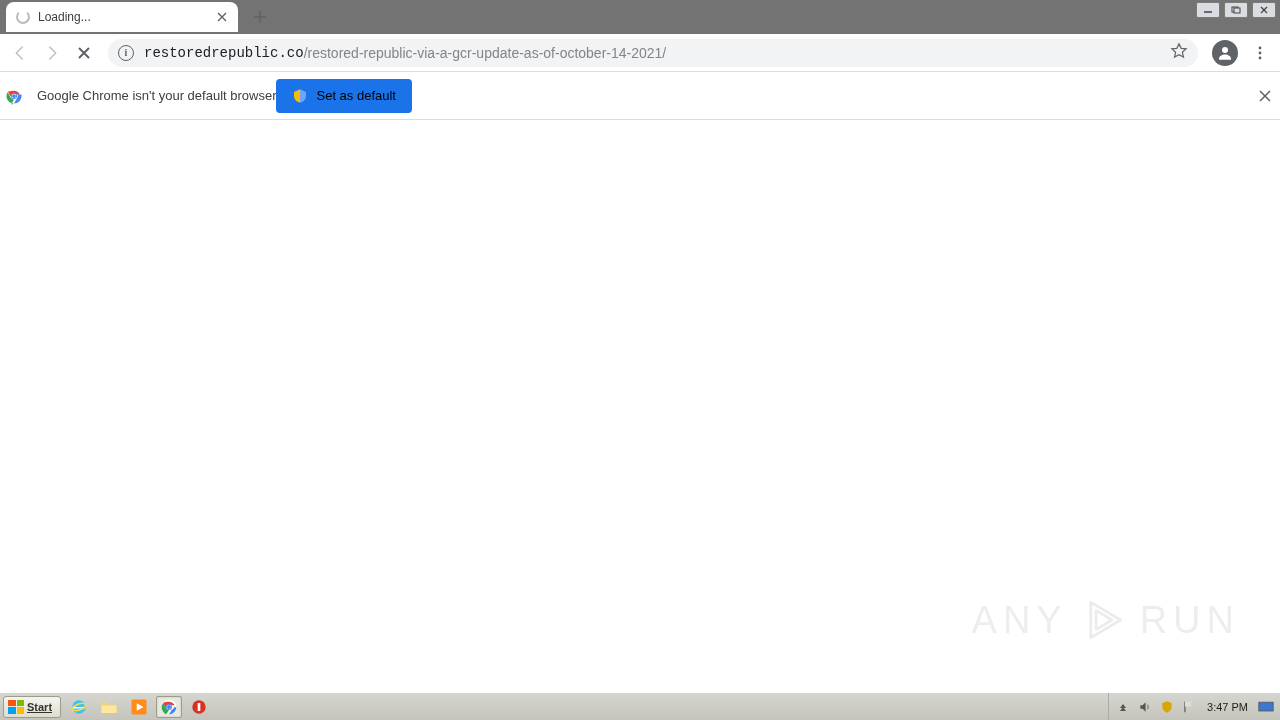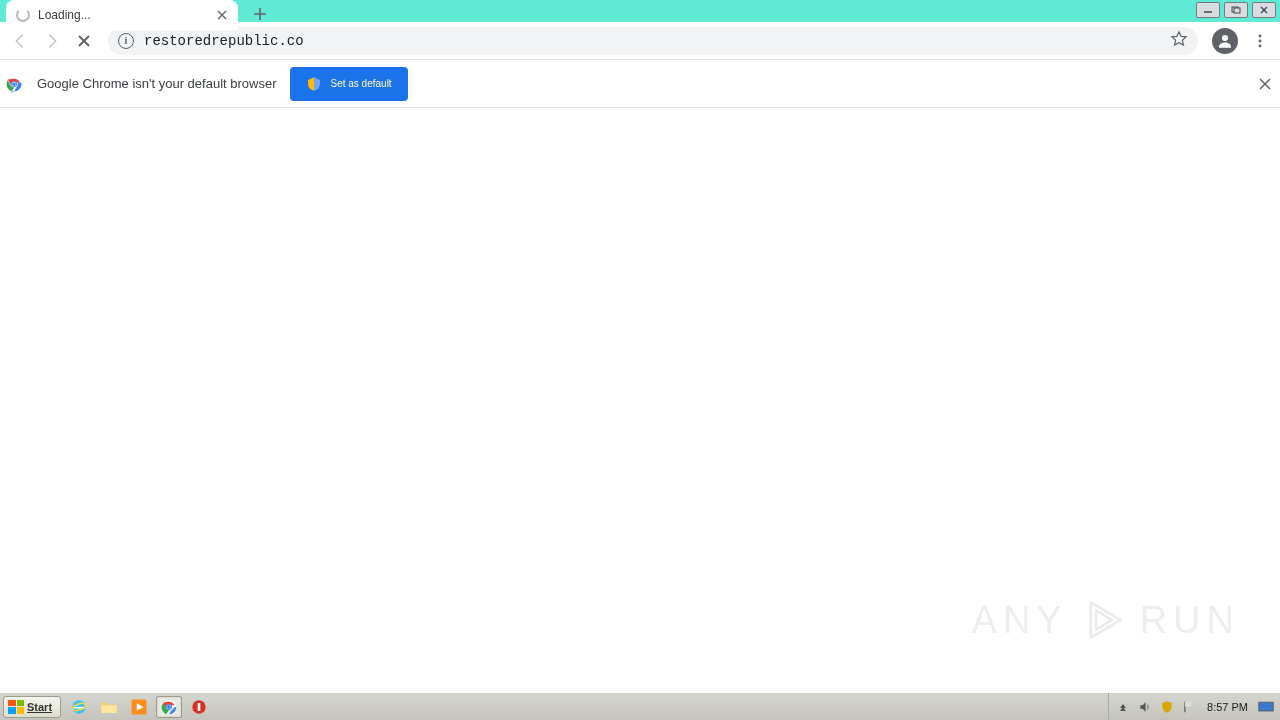--- a/index.html
+++ b/index.html
@@ -1,19 +1,19 @@
 <!DOCTYPE html>
 <html><head>
 <meta charset="utf-8">
 <style>
 * { margin: 0; padding: 0; box-sizing: border-box; font-family: "Segoe UI", Arial, sans-serif; }
 html, body { width: 1280px; height: 720px; overflow: hidden; background: #fff; }
 
 
-.tab-strip { height: 22px; background: #5eead4; display: flex; align-items: flex-start; position: relative; }
+.tab-strip { height: 34px; background: #737373; display: flex; align-items: center; position: relative; }
 .tab { height: 30px; width: 232px; background: #fff; border-radius: 8px 8px 0 0; margin-left: 6px; display: flex; align-items: center; padding: 0 8px 0 10px; font-size: 12px; color: #3c4043; position: relative; }
 .tab .spinner { width: 14px; height: 14px; border: 2px solid #bbb; border-top-color: transparent; border-radius: 50%; margin-right: 8px; animation: spin 1s linear infinite; flex-shrink: 0; }
 @keyframes spin { to { transform: rotate(360deg); } }
 .tab .tab-title { flex: 1; white-space: nowrap; overflow: hidden; text-overflow: ellipsis; }
 .tab .tab-close { width: 16px; height: 16px; display: flex; align-items: center; justify-content: center; color: #5f6368; font-size: 14px; cursor: pointer; }
 .new-tab { width: 28px; height: 28px; margin-left: 8px; display: flex; align-items: center; justify-content: center; color: #5f6368; cursor: pointer; margin-bottom: 1px; }
 .win-controls { position: absolute; right: 4px; top: 2px; display: flex; gap: 4px; }
 .win-btn { width: 24px; height: 16px; border: 1px solid #7a7a7a; background: #d9dce1; display: flex; align-items: center; justify-content: center; font-size: 10px; color: #444; cursor: pointer; border-radius: 2px; }
 
 
@@ -26,21 +26,21 @@
 .omnibox .url-light { color: #80868b; }
 .star-btn { color: #5f6368; margin-left: auto; cursor: pointer; }
 .profile-btn { width: 26px; height: 26px; border-radius: 50%; background: #5f6368; margin: 0 4px; display: flex; align-items: center; justify-content: center; cursor: pointer; }
 .profile-btn svg { fill: #fff; }
 .menu-btn { width: 28px; height: 28px; display: flex; align-items: center; justify-content: center; color: #5f6368; cursor: pointer; }
 
 
 .infobar { height: 48px; background: #fff; border-bottom: 1px solid #dadce0; display: flex; align-items: center; padding: 0 5px; font-size: 13px; color: #3c4043; }
 .chrome-logo { width: 18px; height: 18px; margin-right: 14px; position: relative; flex-shrink: 0; }
 .chrome-logo-svg { width: 100%; height: 100%; }
-.set-default-btn { background: #1a73e8; color: #fef9c3; border: none; height: 34px; padding: 0 16px; border-radius: 4px; font-size: 10px; margin-left: 14px; display: flex; align-items: center; gap: 8px; cursor: pointer; }
+.set-default-btn { background: #1a73e8; color: #000000; border: none; height: 34px; padding: 0 16px; border-radius: 4px; font-size: 13px; display: flex; align-items: center; gap: 8px; cursor: pointer; }
 .shield-icon { width: 16px; height: 16px; }
 .infobar-close { margin-left: auto; width: 20px; height: 20px; display: flex; align-items: center; justify-content: center; color: #5f6368; cursor: pointer; font-size: 16px; }
 
 
 .content { position: absolute; top: 120px; left: 0; right: 0; bottom: 28px; background: #fff; }
 .watermark { position: absolute; right: 40px; bottom: 50px; font-size: 38px; font-weight: 300; color: rgba(0,0,0,0.07); letter-spacing: 6px; display: flex; align-items: center; gap: 14px; pointer-events: none; }
 .watermark .play-outline { width: 44px; height: 44px; }
 
 
 .taskbar { position: absolute; bottom: 0; left: 0; right: 0; height: 28px; background: linear-gradient(#d6d6d0, #c4c4bc); border-top: 1px solid #fff; display: flex; align-items: center; font-size: 11px; }
@@ -103,20 +103,21 @@
       </svg>
   </div>
   <div class="nav-btn">
     <svg width="14" height="14" viewBox="0 0 14 14">
         <path d="M2 2l10 10M12 2L2 12" stroke="currentColor" stroke-width="2" fill="none"></path>
       </svg>
   </div>
   <div class="omnibox">
     <div class="info-icon">i</div>
     <span class="url-dark">restoredrepublic.co</span>
+      <span class="url-light">/restored-republic-via-a-gcr-update-as-of-october-14-2021/</span>
     <span class="star-btn">
       <svg width="18" height="18" viewBox="0 0 24 24">
           <path d="M12 2.5l2.9 6 6.6.6-5 4.6 1.5 6.5L12 17l-6 3.2 1.5-6.5-5-4.6 6.6-.6z" fill="none" stroke="currentColor" stroke-width="1.6"></path>
         </svg>
     </span>
   </div>
   <div class="profile-btn">
     <svg width="18" height="18" viewBox="0 0 24 24">
         <circle cx="12" cy="8" r="4"></circle>
         <path d="M4 20c0-4 4-6 8-6s8 2 8 6v1H4z"></path>
@@ -235,20 +236,20 @@
         <svg width="14" height="14" viewBox="0 0 24 24">
           <path fill="#d9a500" d="M12 2l8 3v6c0 5-3 9-8 11-5-2-8-6-8-11V5z"></path>
         </svg>
       </div>
     <div class="tray-icon">
         <svg width="14" height="14" viewBox="0 0 24 24">
           <path d="M5 3v18" stroke="#555" stroke-width="2"></path>
           <path fill="#ddd" d="M5 3h12l-2 4 2 4H5z"></path>
         </svg>
       </div>
-    <span class="clock">8:57 PM</span>
+    <span class="clock">3:47 PM</span>
     <div class="tray-icon">
         <svg width="16" height="12" viewBox="0 0 20 14">
           <rect x="1" y="1" width="18" height="11" fill="#3b78cf" stroke="#555"></rect>
         </svg>
       </div>
   </div>
 </div>
 
 </body></html>

